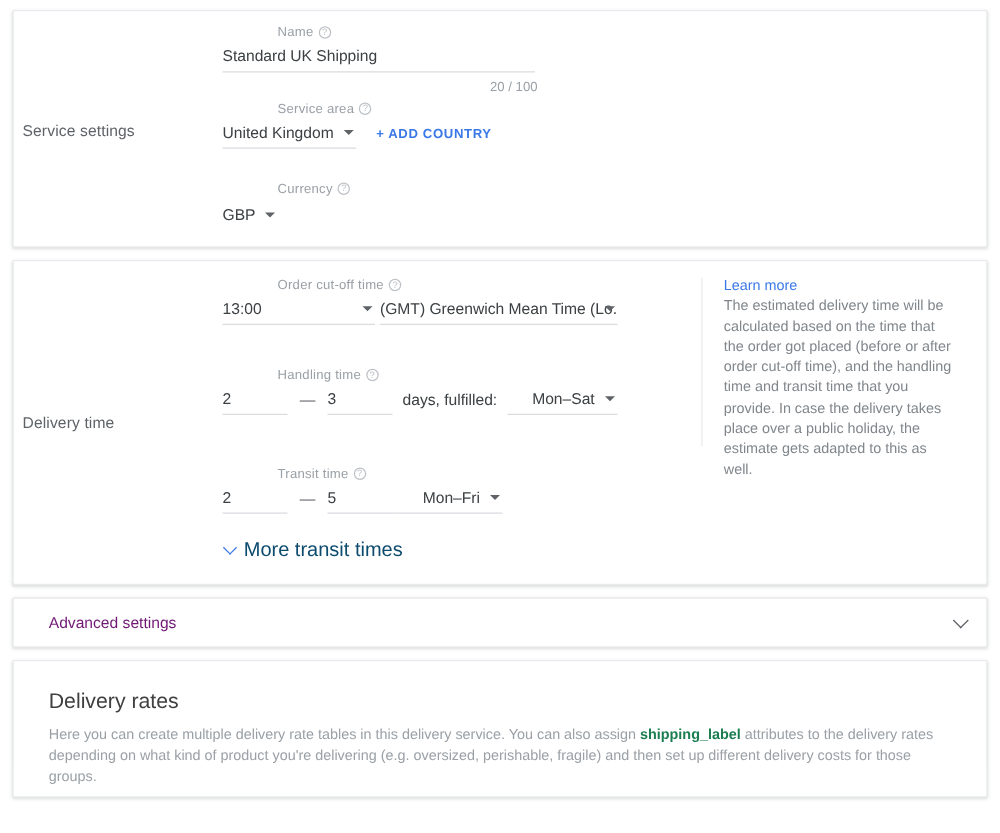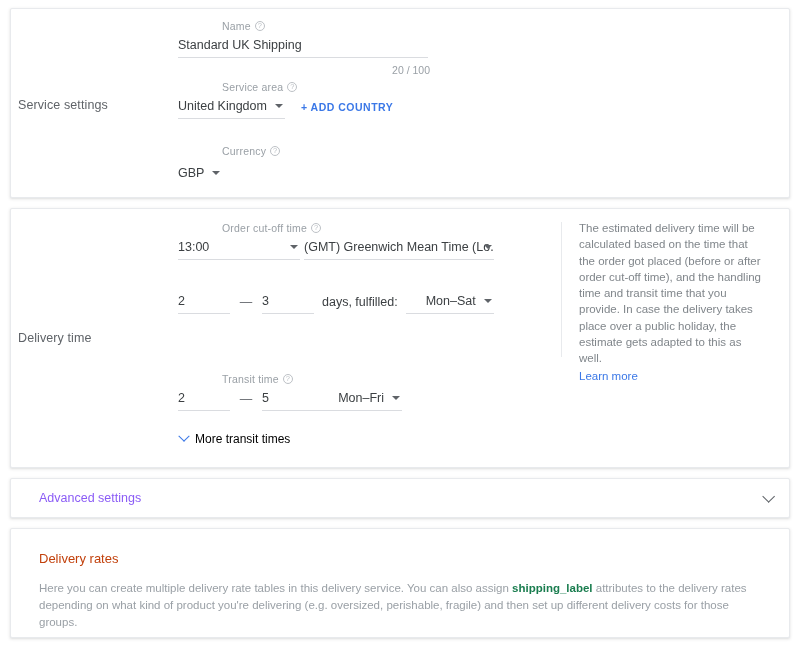--- a/index.html
+++ b/index.html
@@ -181,22 +181,22 @@
     color: #3c4043;
     padding: 0 8px 5px 8px;
     white-space: nowrap;
   }
   .day-select { min-width: 88px; text-align: right; }
 
   #more-transit {
     position: absolute;
     left: 180px;
     top: 432px;
-    font-size: 12px;
-    color: #000000;
+    font-size: 16px;
+    color: #0c4a6e;
     display: flex;
     align-items: center;
     gap: 7px;
     cursor: pointer;
   }
   .chev {
     display: inline-block;
     width: 8px; height: 8px;
     border-right: 1.6px solid #3b78e7;
     border-bottom: 1.6px solid #3b78e7;
@@ -235,36 +235,36 @@
     left: 0; top: 0;
     width: 778px; height: 38px;
     display: flex;
     align-items: center;
     justify-content: space-between;
     padding: 0 18px 0 28px;
     cursor: pointer;
   }
   #advanced-title {
     font-size: 12.5px;
-    color: #8b5cf6;
+    color: #701a75;
   }
   .chev-big {
     display: inline-block;
     width: 9px; height: 9px;
     border-right: 1.7px solid #5f6368;
     border-bottom: 1.7px solid #5f6368;
     transform: rotate(45deg) translateY(-3px);
   }
 
   
   #rates-title {
     position: absolute;
     left: 28px; top: 22px;
-    font-size: 13px;
-    color: #c2410c;
+    font-size: 17px;
+    color: #404040;
   }
   #rates-desc {
     position: absolute;
     left: 28px; top: 51px;
     width: 722px;
     font-size: 11.5px;
     line-height: 17px;
     color: #9aa0a6;
   }
   #rates-desc b {
@@ -330,20 +330,24 @@
         <span class="caret"></span>
       </div>
       <div class="select-underline" id="cutoff-tz">
         <span>(GMT) Greenwich Mean Time (Lo...</span>
         <span class="caret"></span>
       </div>
     </div>
   </div>
 
   <div class="fld" id="fld-handling">
+    <div class="field-label">
+      <span>Handling time</span>
+      <span class="help-dot"></span>
+    </div>
     <div class="range-row">
       <input class="underline-input num-input" type="text" value="2" style="">
       <span class="dash">—</span>
       <input class="underline-input num-input" type="text" value="3" style="">
       <span class="row-text">days, fulfilled:</span>
       <div class="select-underline day-select">
         <span>Mon–Sat</span>
         <span class="caret"></span>
       </div>
     </div>
@@ -365,22 +369,22 @@
     </div>
   </div>
 
   <div id="more-transit">
     <span class="chev"></span>
     <span>More transit times</span>
   </div>
 
   <div id="help-divider"></div>
   <div id="help-aside">
+    <span id="help-learn-more">Learn more</span>
     <span>The estimated delivery time will be calculated based on the time that the order got placed (before or after order cut-off time), and the handling time and transit time that you provide. In case the delivery takes place over a public holiday, the estimate gets adapted to this as well.</span>
-    <span id="help-learn-more">Learn more</span>
   </div>
 
   <div class="card" id="card-advanced">
     <div id="advanced-row">
       <span id="advanced-title">Advanced settings</span>
       <span class="chev-big"></span>
     </div>
   </div>
 
   <div class="card" id="card-rates">

